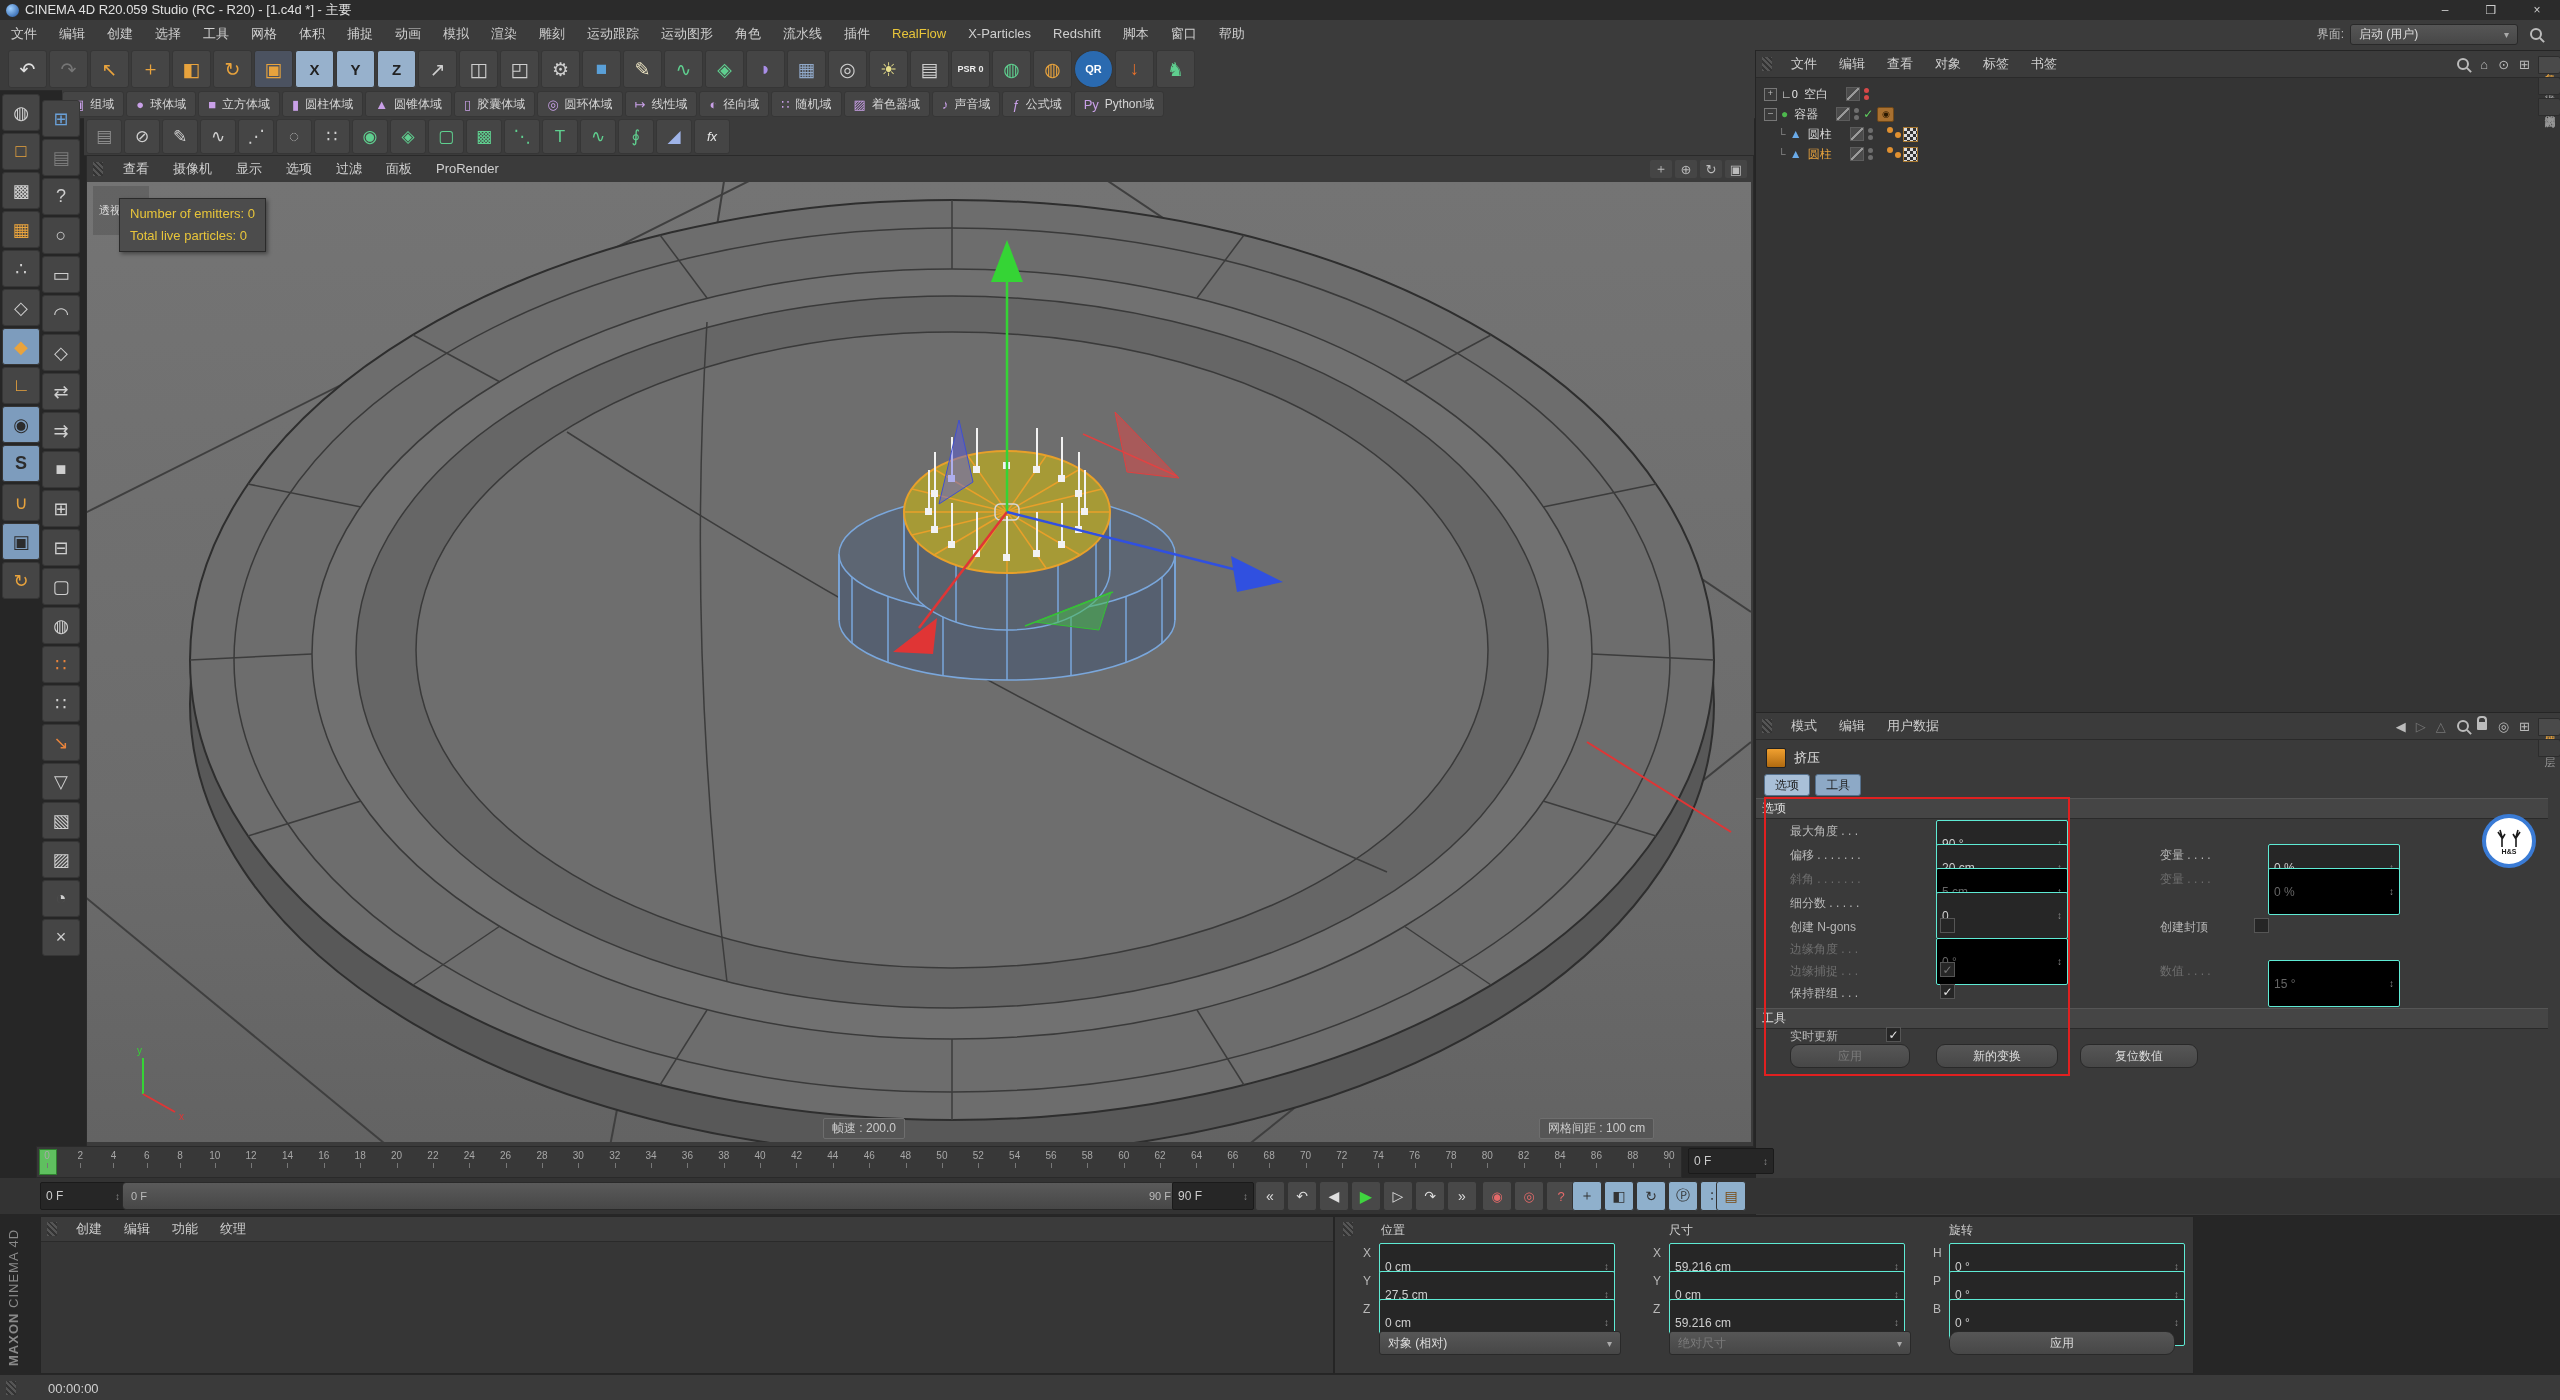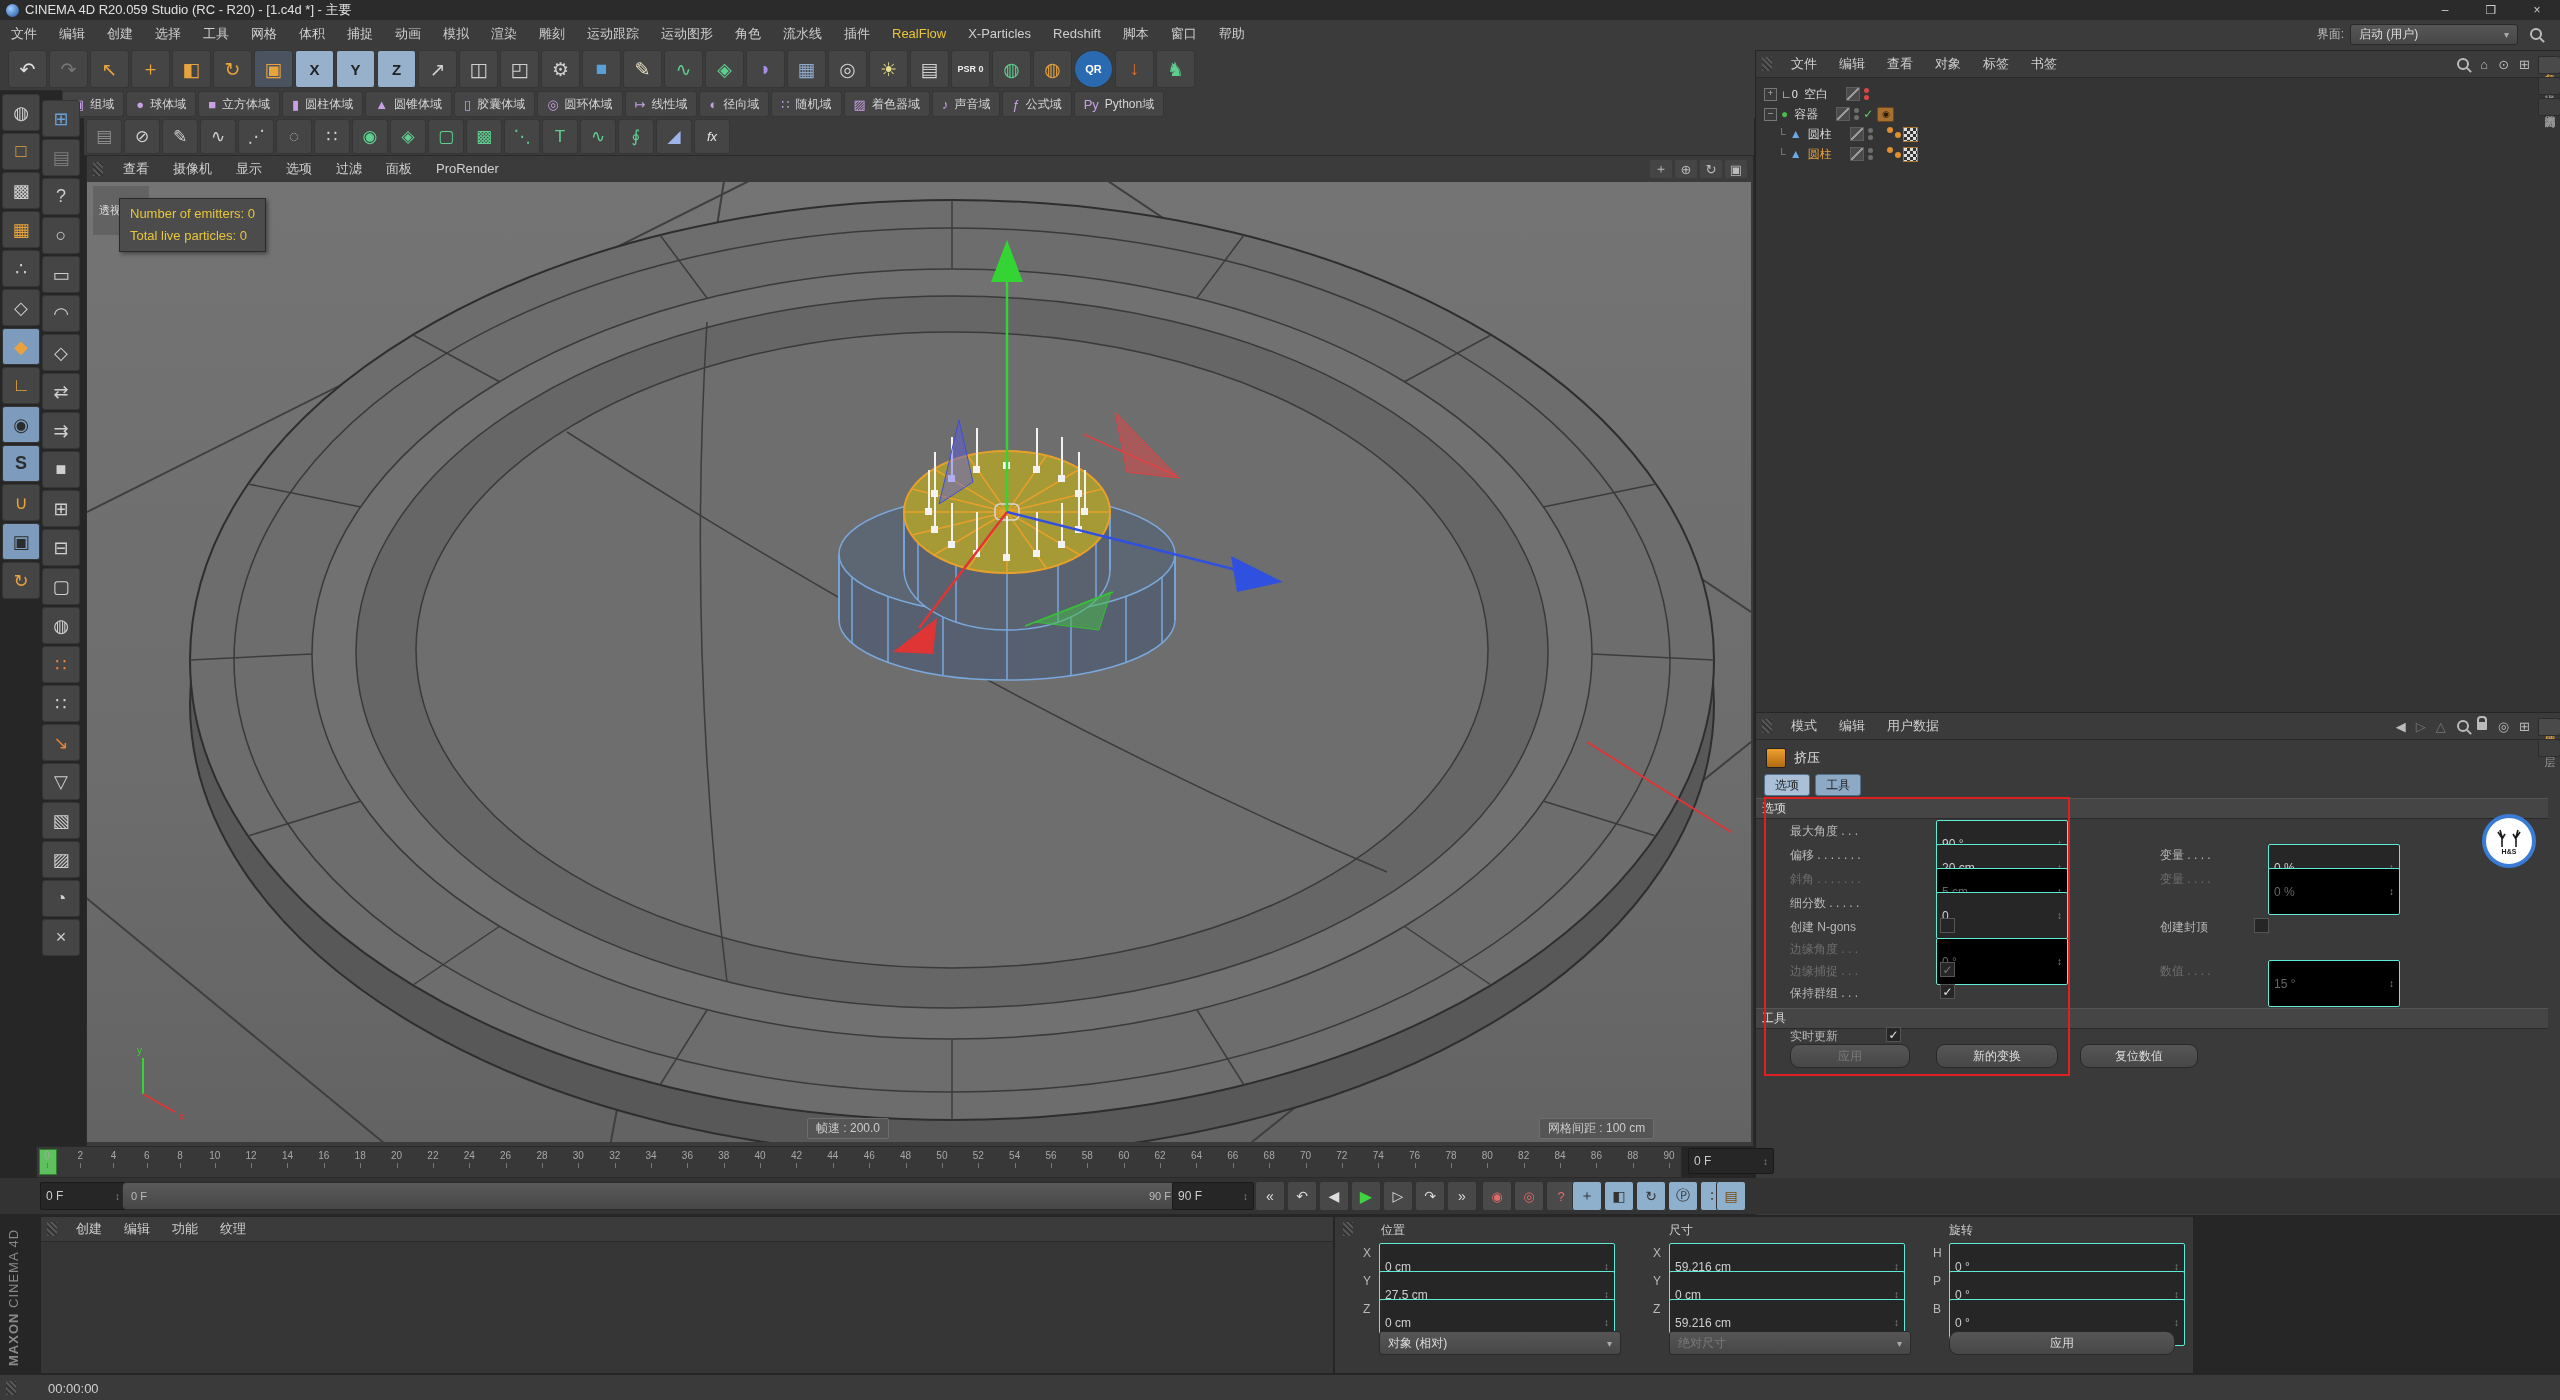--- a/index.html
+++ b/index.html
@@ -458,21 +458,21 @@
         <text x="92" y="938" fill="#e03535" font-size="10">x</text>
       </g>
     </svg>
     
     <div class="p" style="left:6px;top:4px;color:#d8d8d8;font-size:11px;background:#55555588;padding:17px 6px">透视视图</div>
     <div class="p tooltip" style="left:32px;top:16px">
       <div>Number of emitters: 0</div>
       <div>Total live particles: 0</div>
     </div>
     
-    <div class="p hudbox" style="left:720px;top:936px">帧速 : 200.0</div>
+    <div class="p hudbox" style="left:736px;top:936px">帧速 : 200.0</div>
     <div class="p hudbox" style="left:1452px;top:936px">网格间距 : 100 cm</div>
   </div>
 </div>
 
 <div class="p panel" style="left:1755px;top:50px;width:805px;height:662px;background:#343434">
   <div class="bar" style="height:26px;display:flex;align-items:center">
     <span class="grip"></span>
     <span class="mitem-wrap"><span>文件</span><span>编辑</span><span>查看</span><span>对象</span><span>标签</span><span>书签</span></span>
     <span style="margin-left:auto;display:flex;align-items:center;padding-right:26px">
       <span class="mag"></span>

